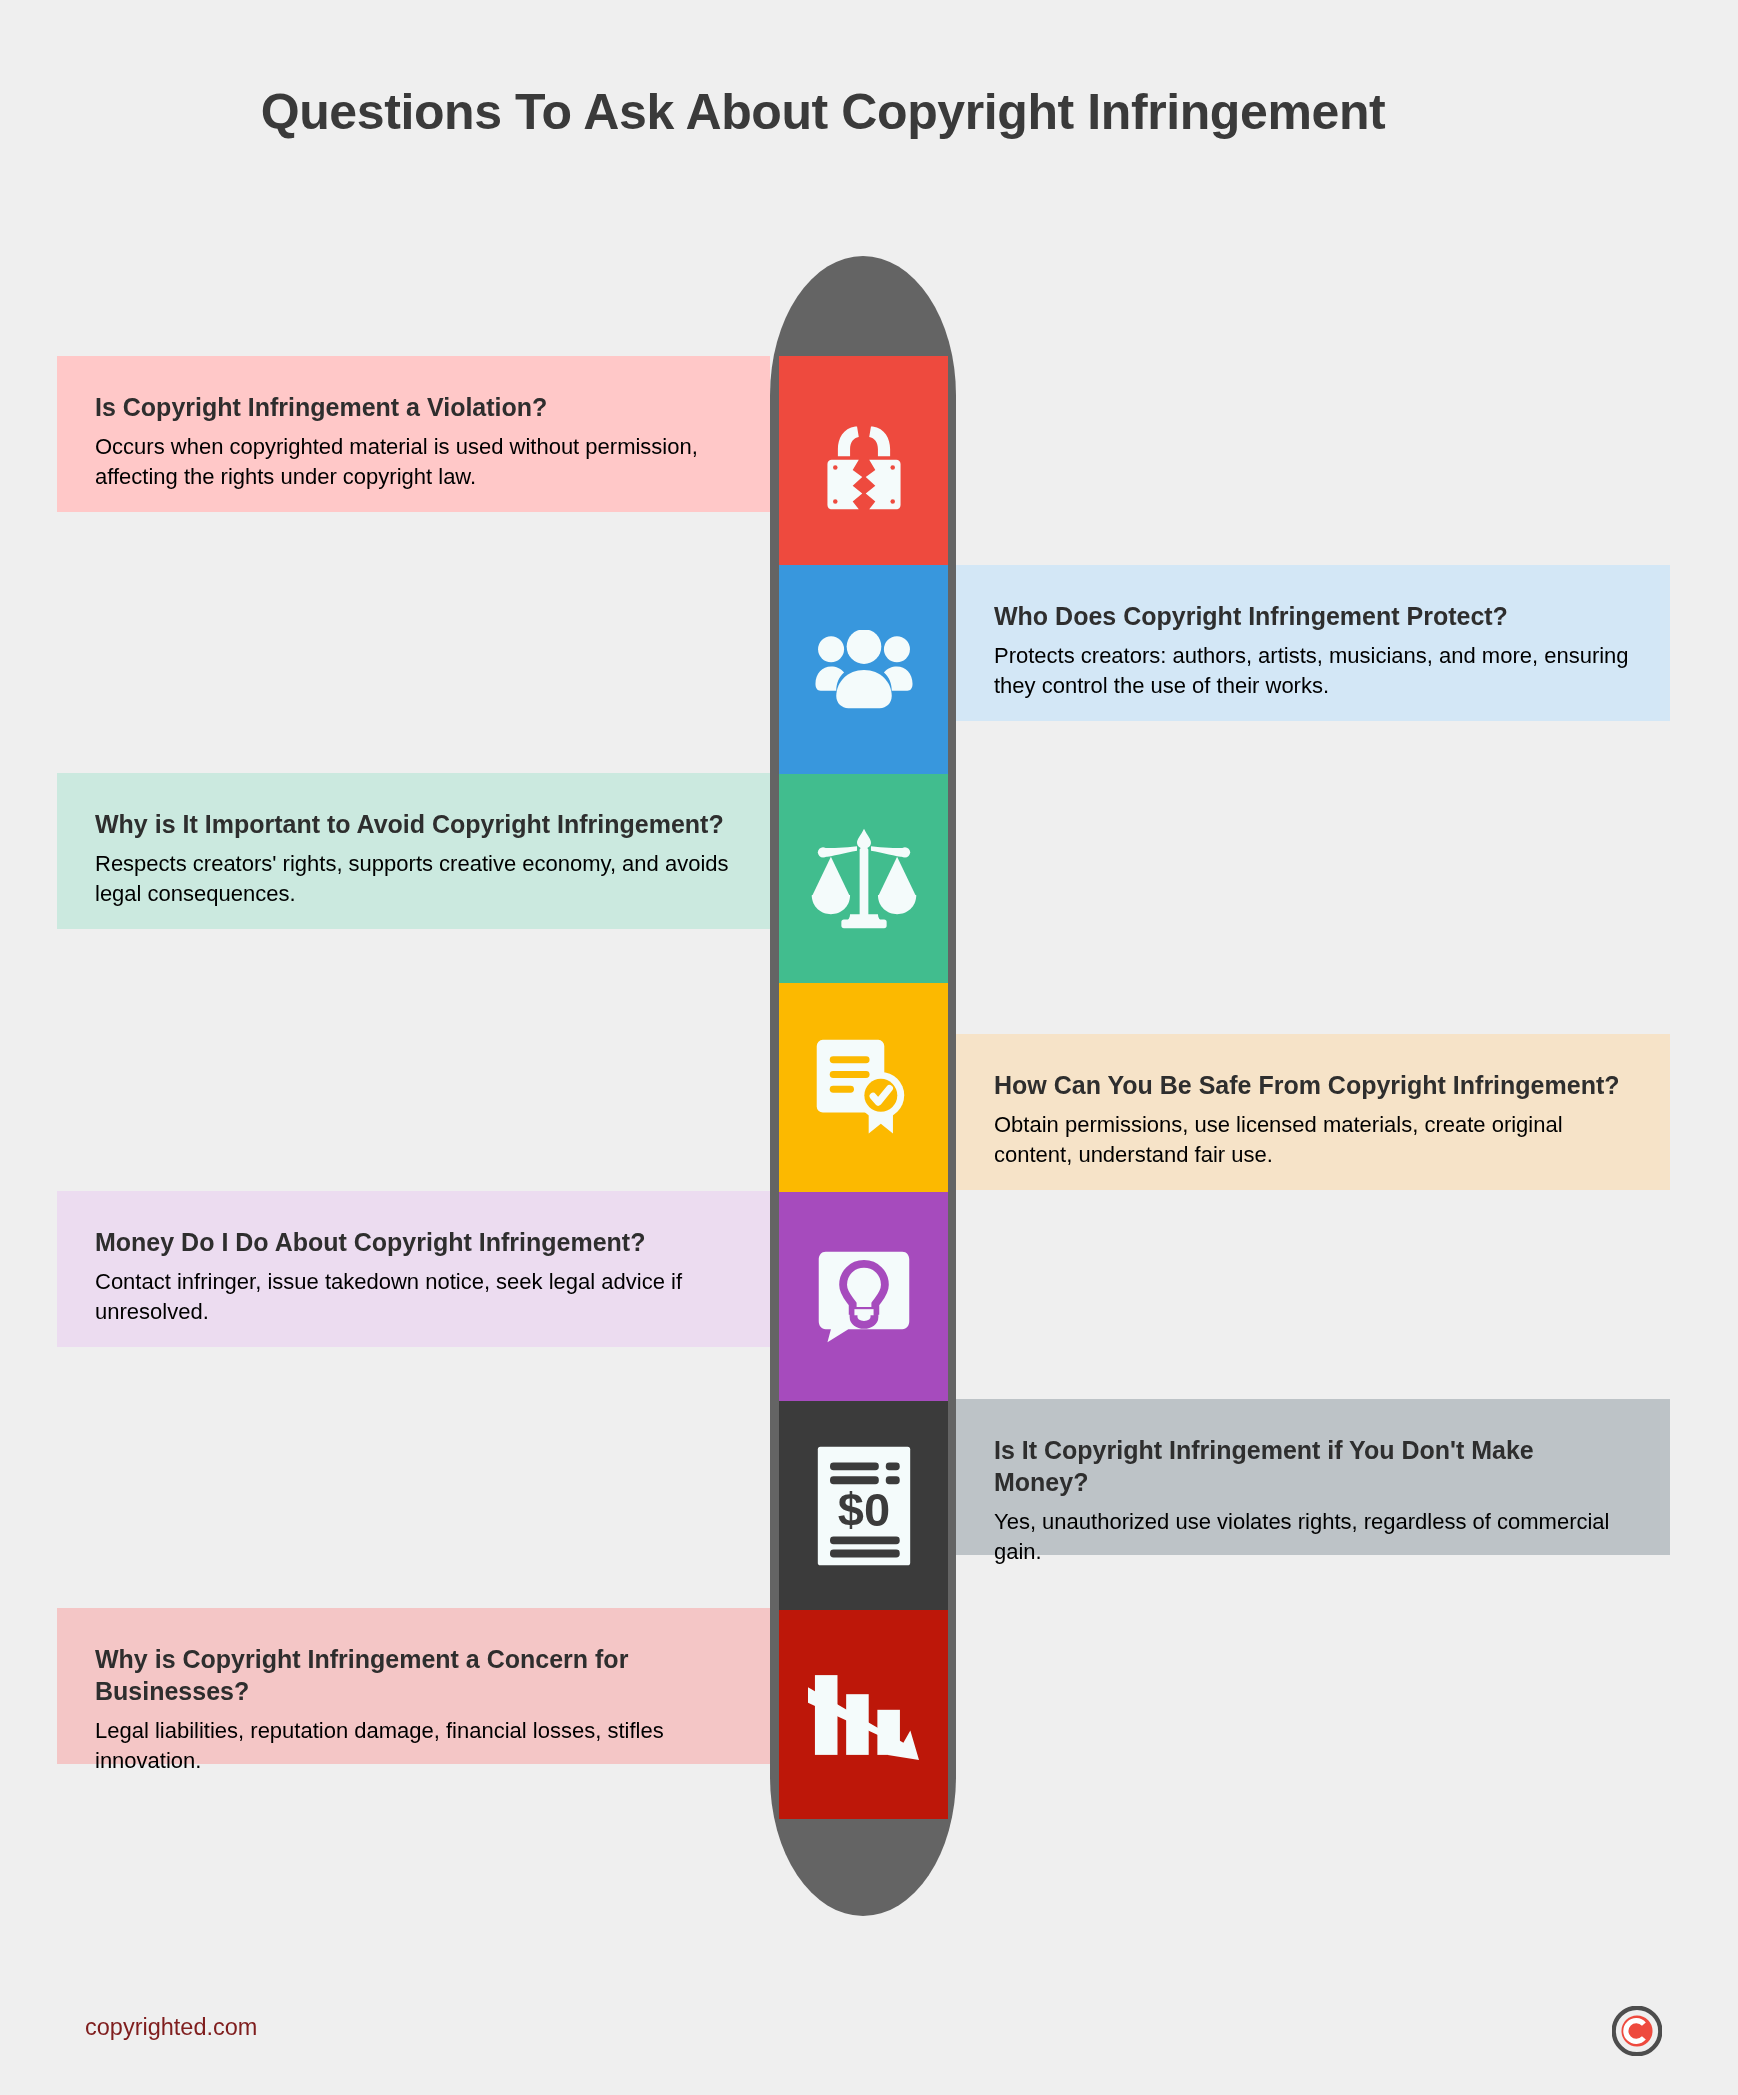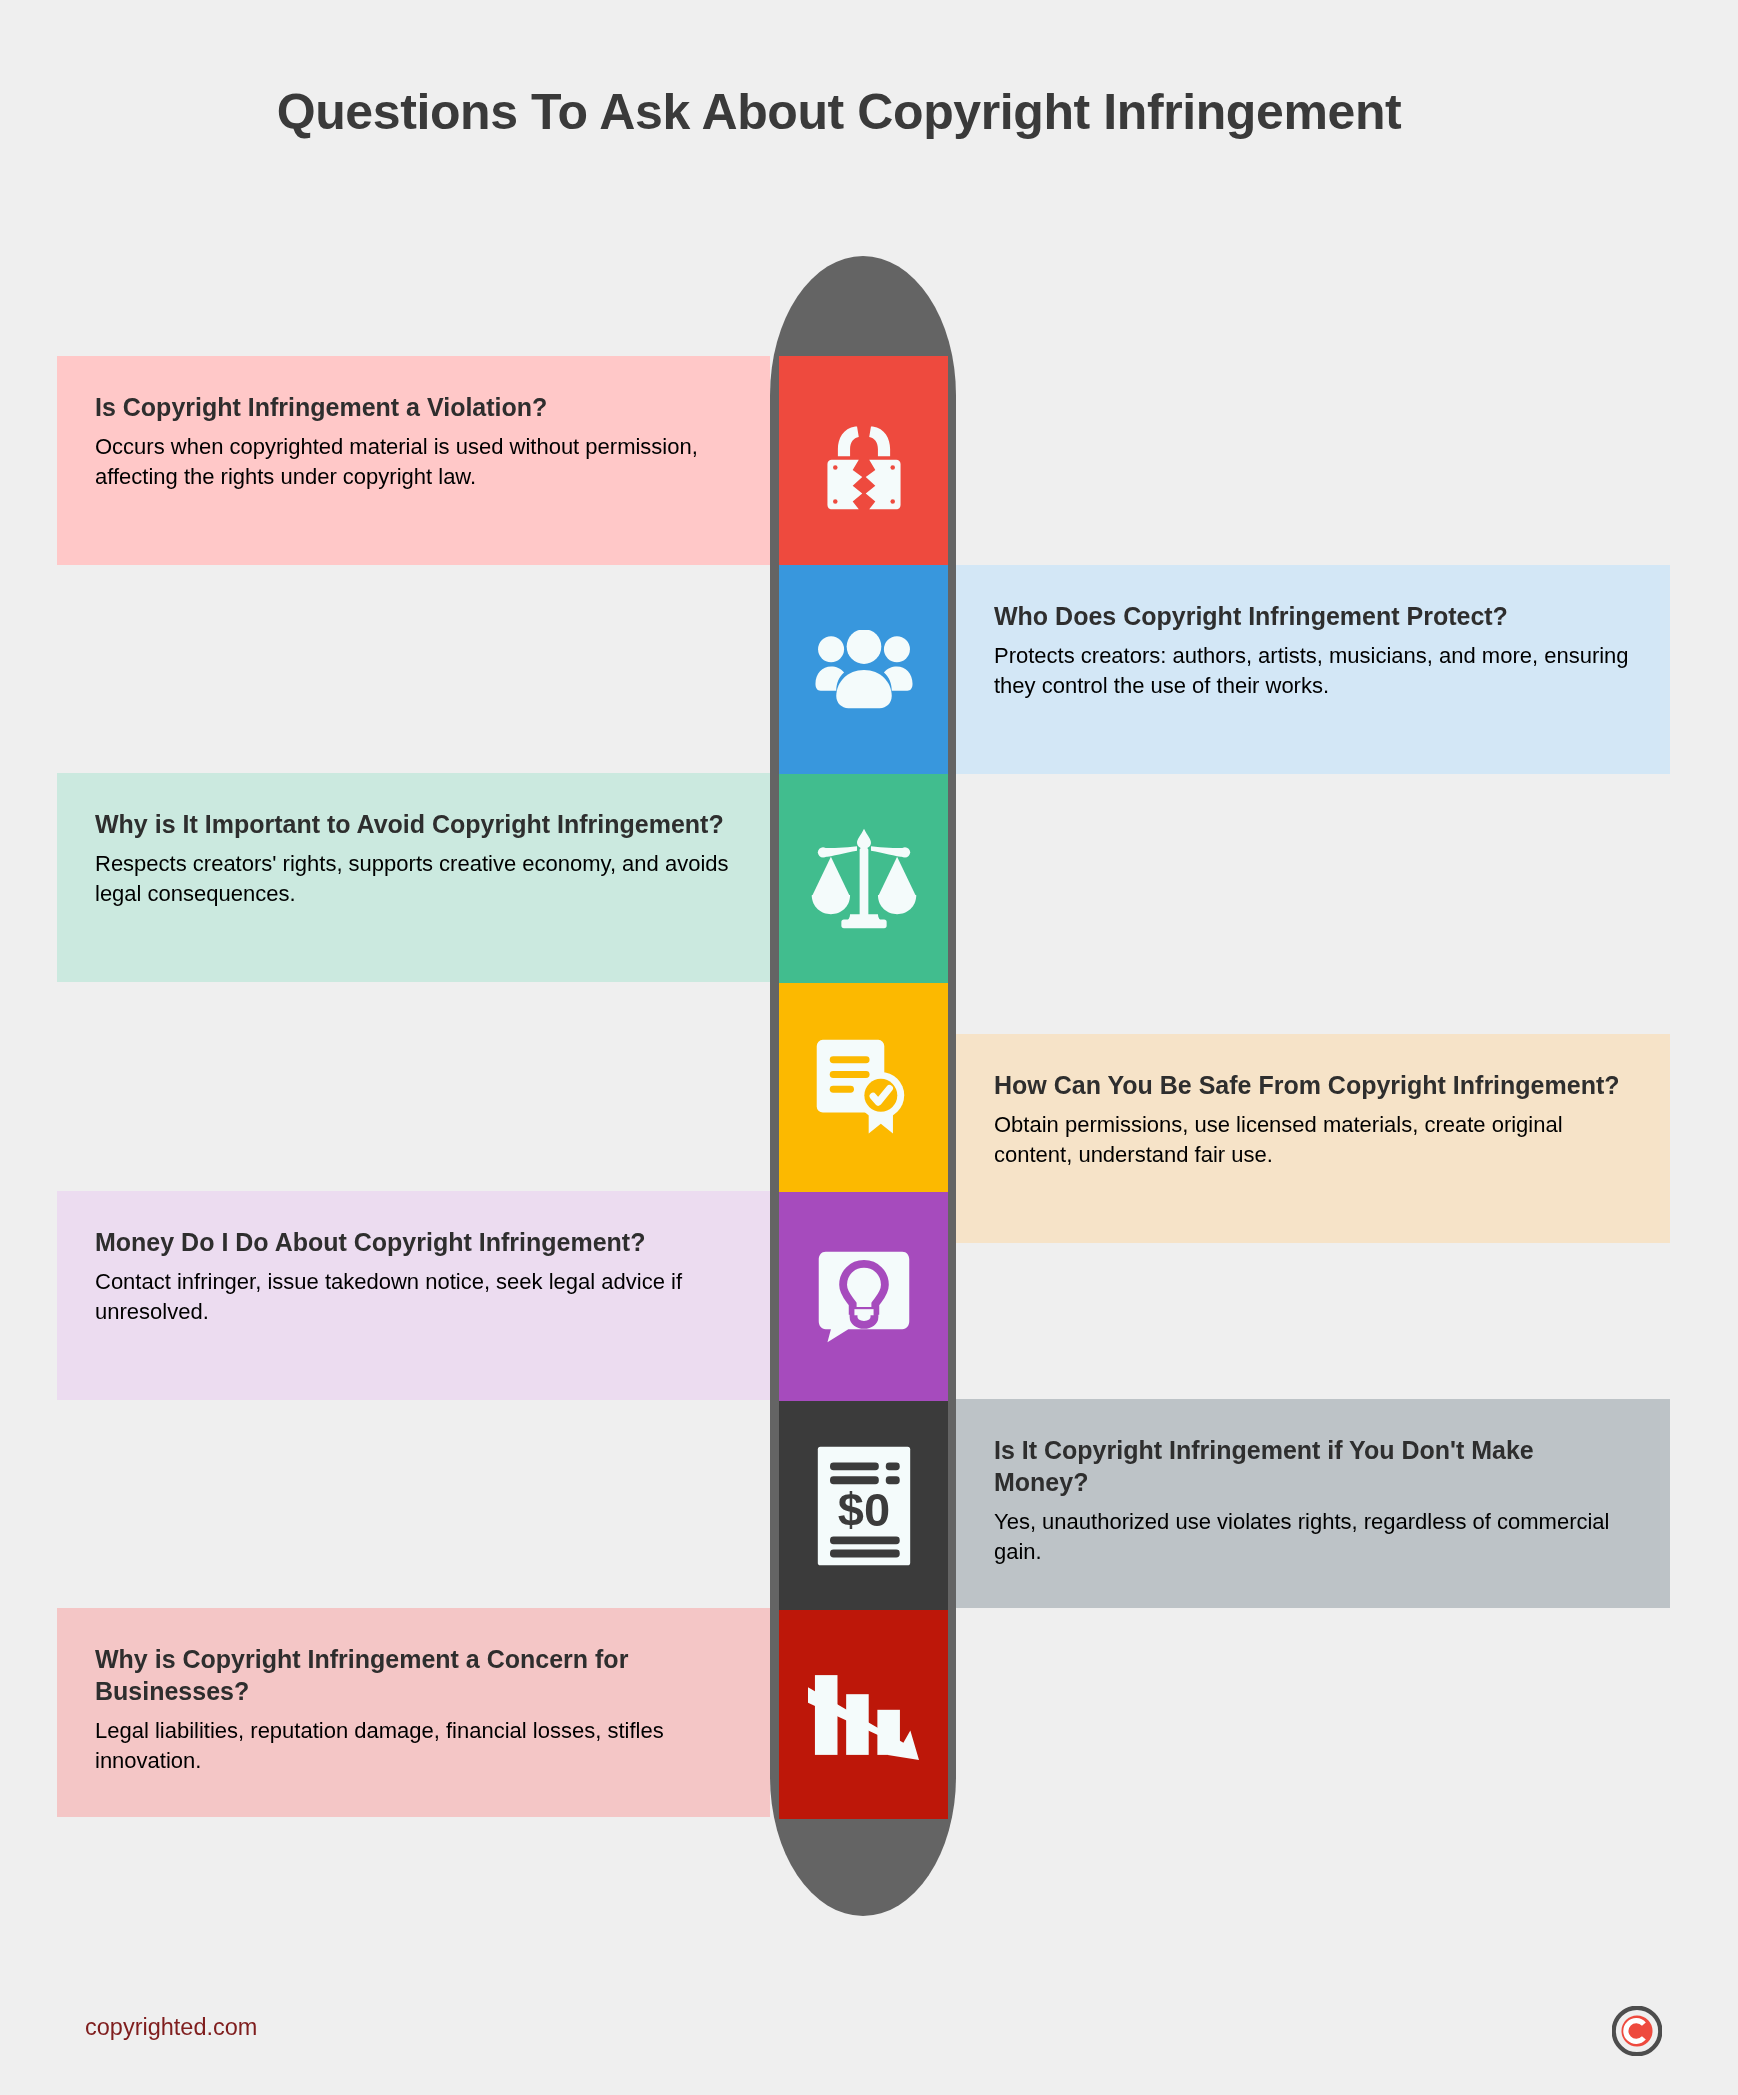--- a/index.html
+++ b/index.html
@@ -10,21 +10,20 @@
     overflow: hidden;
   }
   .page { position: relative; width: 1738px; height: 2095px; background: #efefef; }
 
   
   .title {
     position: absolute; top: 83px; left: 0; width: 1646px;
     text-align: center;
     font-size: 50px; font-weight: bold; letter-spacing: -0.4px;
     color: #3a3a3a;
-    margin-left: 16px;
   }
 
   
   .spine {
     position: absolute;
     left: 770px; top: 256px;
     width: 186px; height: 1660px;
     background: #646464;
     border-radius: 93px / 139px;
   }
@@ -38,21 +37,21 @@
   .tile {
     position: relative;
     width: 169px; height: 209px;
     display: flex; align-items: center; justify-content: center;
   }
   .tile svg { display: block; }
 
   
   .card {
     position: absolute;
-    height: 209px;
+    height: 156px;
     padding: 35px 38px 0 38px;
   }
   .card.left  { left: 57px;  width: 713px; }
   .card.right { left: 956px; width: 714px; }
 
   .card h2 {
     font-size: 25px;
     font-weight: bold;
     color: #2e2e2e;
     line-height: 1.28;

